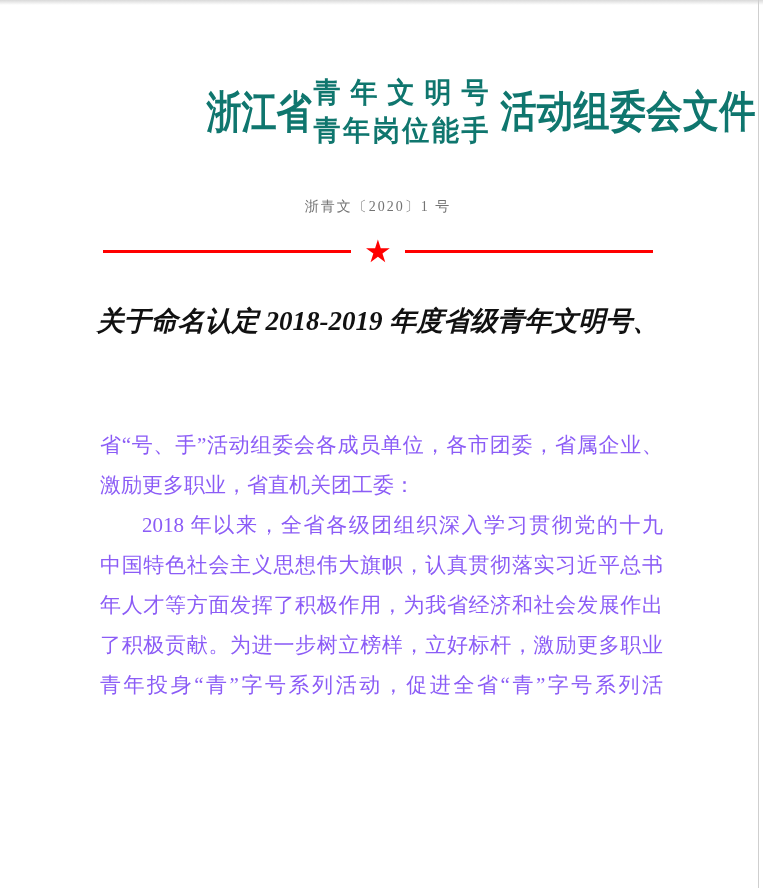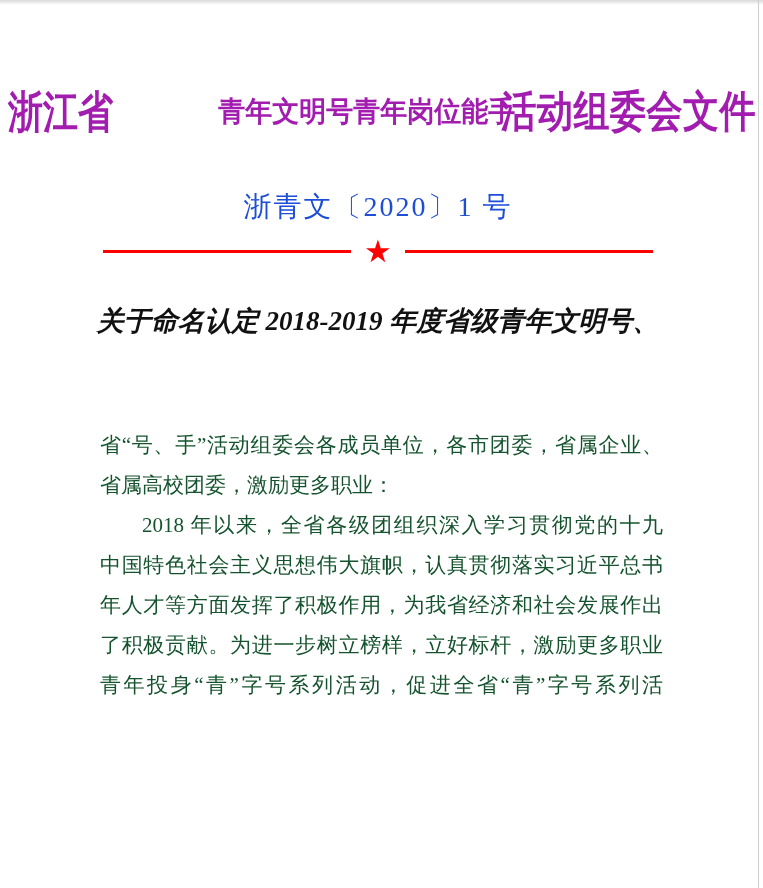--- a/index.html
+++ b/index.html
@@ -28,62 +28,62 @@
     left: 758px; width: 1px;
     background: #cfcfcf;
   }
   
   .letterhead {
     position: absolute;
     left: 8px; right: 7px;
     top: 68px; height: 88px;
     display: flex;
     align-items: center;
-    justify-content: space-between;
-    color: #a21caf;
+    justify-content: flex-end;
+    color: #0f766e;
     font-weight: bold;
     white-space: nowrap;
   }
   .lh-big {
     display: inline-block;
     font-size: 35px;
     transform: scaleY(1.26);
     transform-origin: center;
     letter-spacing: 0px;
   }
   .lh-suffix {
     font-size: 36px;
     transform: scaleY(1.2);
     letter-spacing: 0.5px;
     margin-left: 12px;
   }
   .lh-stack {
     display: inline-flex;
-    flex-direction: row;
+    flex-direction: column;
     width: 175px;
-    margin-left: 10px;
+    margin-left: 2px;
     vertical-align: middle;
   }
   .lh-stack span {
     display: block;
     font-size: 27px;
     line-height: 38px;
     text-align: justify;
     text-align-last: justify;
     transform: scaleY(1.05);
   }
   
   .doc-number {
     position: absolute;
     left: 0; right: 7px; top: 192px;
     text-align: center;
-    font-size: 28px;
+    font-size: 14px;
     line-height: 30px;
     letter-spacing: 2px;
-    color: #1d4ed8;
+    color: #737373;
   }
   
   .divider {
     position: absolute;
     left: 103px; right: 110px;
     top: 236px; height: 30px;
     display: flex;
     align-items: center;
   }
   .divider .rule {
@@ -109,21 +109,21 @@
     color: #111111;
     font-style: italic;
   }
   
   .doc-body {
     position: absolute;
     left: 100px; top: 425px;
     width: 563px;
     font-size: 21px;
     line-height: 40px;
-    color: #14532d;
+    color: #8b5cf6;
   }
   .doc-body .line {
     text-align: justify;
     text-align-last: justify;
   }
   .doc-body .line.nojust {
     text-align: left;
     text-align-last: left;
   }
   .doc-body .line.indent {
@@ -154,21 +154,21 @@
     <span class="star">★</span>
     <span class="rule"></span>
   </div>
 
   <div class="doc-title">
     <div>关于命名认定 2018-2019 年度省级青年文明号、</div>
   </div>
 
   <div class="doc-body" id="doc-body">
       <div class="line">省“号、手”活动组委会各成员单位，各市团委，省属企业、</div>
-      <div class="line nojust">省属高校团委，激励更多职业：</div>
+      <div class="line nojust">激励更多职业，省直机关团工委：</div>
       <div class="line indent">2018 年以来，全省各级团组织深入学习贯彻党的十九</div>
       <div class="line">中国特色社会主义思想伟大旗帜，认真贯彻落实习近平总书</div>
       <div class="line">年人才等方面发挥了积极作用，为我省经济和社会发展作出</div>
       <div class="line">了积极贡献。为进一步树立榜样，立好标杆，激励更多职业</div>
       <div class="line">青年投身“青”字号系列活动，促进全省“青”字号系列活</div>
     </div>
 
 </div>
 
 </body></html>

